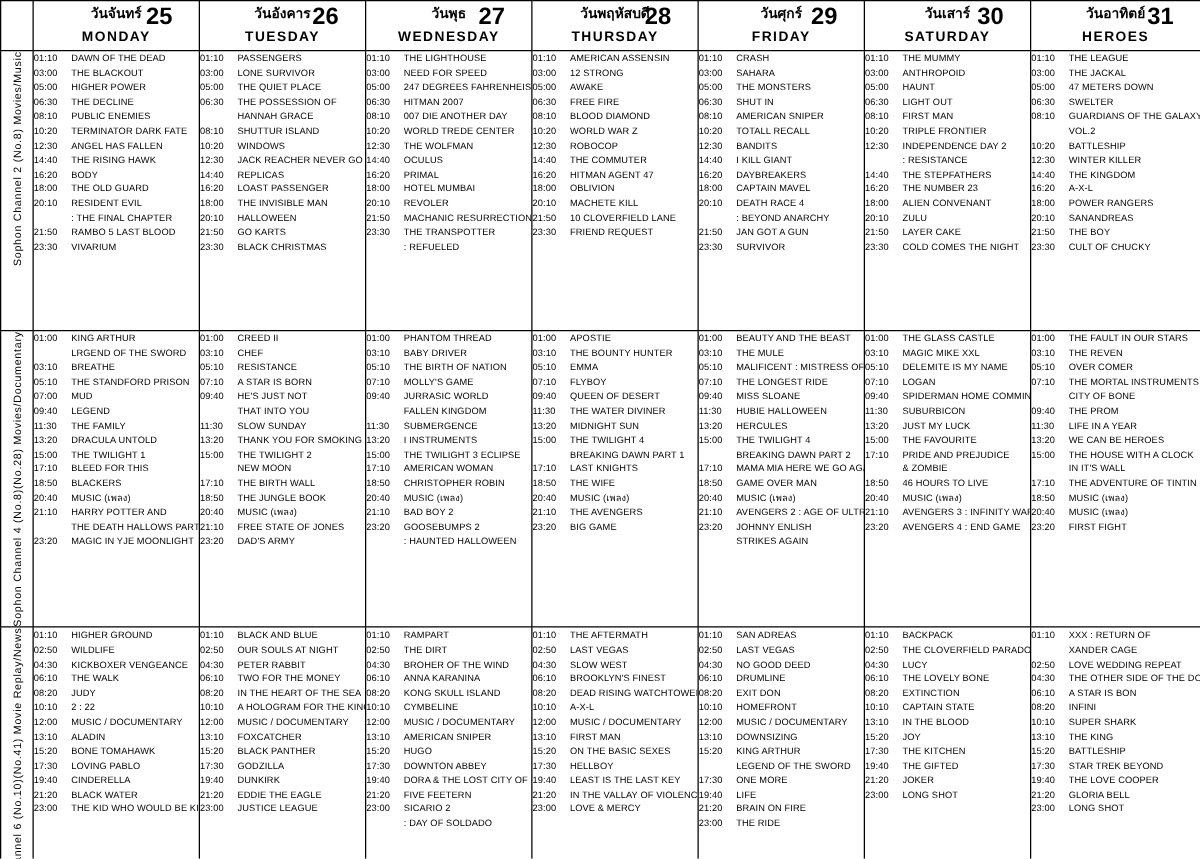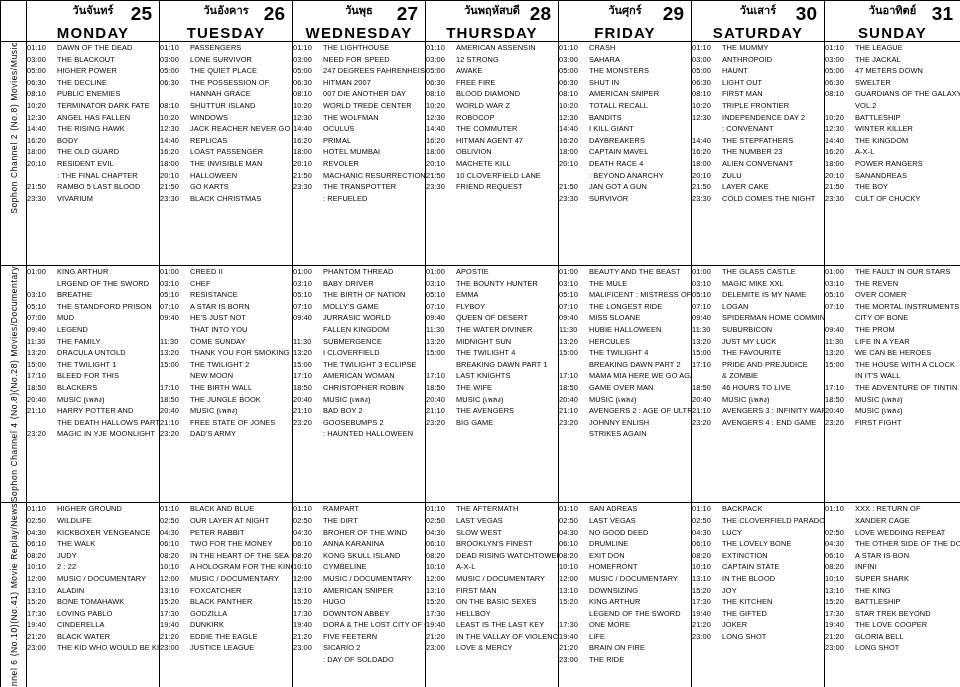--- a/index.html
+++ b/index.html
@@ -32,28 +32,28 @@
   }
   .day-th {
     font-family: "Liberation Sans", sans-serif;
     font-size: 11px;
     font-weight: bold;
     letter-spacing: 0px;
     color: #000;
     text-align: center;
   }
   .day-en {
-    font-size: 15px;
+    font-size: 11px;
     letter-spacing: 1.2px;
     color: #000;
     margin-top: 5px;
   }
   .day-num {
     position: absolute;
-    right: 7px; top: 3px;
+    right: 21px; top: 3px;
     font-size: 19px;
     font-weight: bold;
     color: #000;
     line-height: 1;
   }
   
   .spine {
     width: 26px;
     text-align: center;
     vertical-align: middle;
@@ -137,21 +137,21 @@
           <div class="day-en">FRIDAY</div>
           <div class="day-num">29</div>
         </th>
         <th class="daycell">
           <div class="day-th">วันเสาร์</div>
           <div class="day-en">SATURDAY</div>
           <div class="day-num">30</div>
         </th>
         <th class="daycell">
           <div class="day-th">วันอาทิตย์</div>
-          <div class="day-en">SUNDAY</div>
+          <div class="day-en">HEROES</div>
           <div class="day-num">31</div>
         </th>
       </tr>
     </thead>
     <tbody id="body">
         <tr class="row-music">
           <td class="spine">
             <div class="spine-inner">Sophon Channel 2  (No.8)   Movies/Music</div>
           </td>
           <td class="progcell">
@@ -234,21 +234,21 @@
             <div class="prog"><span class="t">23:30</span><span class="ti">SURVIVOR</span></div>
           </td>
           <td class="progcell">
             <div class="prog"><span class="t">01:10</span><span class="ti">THE MUMMY</span></div>
             <div class="prog"><span class="t">03:00</span><span class="ti">ANTHROPOID</span></div>
             <div class="prog"><span class="t">05:00</span><span class="ti">HAUNT</span></div>
             <div class="prog"><span class="t">06:30</span><span class="ti">LIGHT OUT</span></div>
             <div class="prog"><span class="t">08:10</span><span class="ti">FIRST MAN</span></div>
             <div class="prog"><span class="t">10:20</span><span class="ti">TRIPLE FRONTIER</span></div>
             <div class="prog"><span class="t">12:30</span><span class="ti">INDEPENDENCE DAY 2</span></div>
-            <div class="prog cont"><span class="t">00:00</span><span class="ti">: CONVENANT</span></div>
+            <div class="prog cont"><span class="t">00:00</span><span class="ti">: RESISTANCE</span></div>
             <div class="prog"><span class="t">14:40</span><span class="ti">THE STEPFATHERS</span></div>
             <div class="prog"><span class="t">16:20</span><span class="ti">THE NUMBER 23</span></div>
             <div class="prog"><span class="t">18:00</span><span class="ti">ALIEN CONVENANT</span></div>
             <div class="prog"><span class="t">20:10</span><span class="ti">ZULU</span></div>
             <div class="prog"><span class="t">21:50</span><span class="ti">LAYER CAKE</span></div>
             <div class="prog"><span class="t">23:30</span><span class="ti">COLD COMES THE NIGHT</span></div>
           </td>
           <td class="progcell">
             <div class="prog"><span class="t">01:10</span><span class="ti">THE LEAGUE</span></div>
             <div class="prog"><span class="t">03:00</span><span class="ti">THE JACKAL</span></div>
@@ -287,39 +287,39 @@
             <div class="prog cont"><span class="t">00:00</span><span class="ti">THE DEATH HALLOWS PART 2</span></div>
             <div class="prog"><span class="t">23:20</span><span class="ti">MAGIC IN YJE MOONLIGHT</span></div>
           </td>
           <td class="progcell">
             <div class="prog"><span class="t">01:00</span><span class="ti">CREED II</span></div>
             <div class="prog"><span class="t">03:10</span><span class="ti">CHEF</span></div>
             <div class="prog"><span class="t">05:10</span><span class="ti">RESISTANCE</span></div>
             <div class="prog"><span class="t">07:10</span><span class="ti">A STAR IS BORN</span></div>
             <div class="prog"><span class="t">09:40</span><span class="ti">HE'S JUST NOT</span></div>
             <div class="prog cont"><span class="t">00:00</span><span class="ti">THAT INTO YOU</span></div>
-            <div class="prog"><span class="t">11:30</span><span class="ti">COME SUNDAY</span></div>
+            <div class="prog"><span class="t">11:30</span><span class="ti">SLOW SUNDAY</span></div>
             <div class="prog"><span class="t">13:20</span><span class="ti">THANK YOU FOR SMOKING</span></div>
             <div class="prog"><span class="t">15:00</span><span class="ti">THE TWILIGHT 2</span></div>
             <div class="prog cont"><span class="t">00:00</span><span class="ti">NEW MOON</span></div>
             <div class="prog"><span class="t">17:10</span><span class="ti">THE BIRTH WALL</span></div>
             <div class="prog"><span class="t">18:50</span><span class="ti">THE JUNGLE BOOK</span></div>
             <div class="prog"><span class="t">20:40</span><span class="ti">MUSIC (เพลง)</span></div>
             <div class="prog"><span class="t">21:10</span><span class="ti">FREE STATE OF JONES</span></div>
             <div class="prog"><span class="t">23:20</span><span class="ti">DAD'S ARMY</span></div>
           </td>
           <td class="progcell">
             <div class="prog"><span class="t">01:00</span><span class="ti">PHANTOM THREAD</span></div>
             <div class="prog"><span class="t">03:10</span><span class="ti">BABY DRIVER</span></div>
             <div class="prog"><span class="t">05:10</span><span class="ti">THE BIRTH OF NATION</span></div>
             <div class="prog"><span class="t">07:10</span><span class="ti">MOLLY'S GAME</span></div>
             <div class="prog"><span class="t">09:40</span><span class="ti">JURRASIC WORLD</span></div>
             <div class="prog cont"><span class="t">00:00</span><span class="ti">FALLEN KINGDOM</span></div>
             <div class="prog"><span class="t">11:30</span><span class="ti">SUBMERGENCE</span></div>
-            <div class="prog"><span class="t">13:20</span><span class="ti">I CLOVERFIELD</span></div>
+            <div class="prog"><span class="t">13:20</span><span class="ti">I INSTRUMENTS</span></div>
             <div class="prog"><span class="t">15:00</span><span class="ti">THE TWILIGHT 3 ECLIPSE</span></div>
             <div class="prog"><span class="t">17:10</span><span class="ti">AMERICAN WOMAN</span></div>
             <div class="prog"><span class="t">18:50</span><span class="ti">CHRISTOPHER ROBIN</span></div>
             <div class="prog"><span class="t">20:40</span><span class="ti">MUSIC (เพลง)</span></div>
             <div class="prog"><span class="t">21:10</span><span class="ti">BAD BOY 2</span></div>
             <div class="prog"><span class="t">23:20</span><span class="ti">GOOSEBUMPS 2</span></div>
             <div class="prog cont"><span class="t">00:00</span><span class="ti">: HAUNTED HALLOWEEN</span></div>
           </td>
           <td class="progcell">
             <div class="prog"><span class="t">01:00</span><span class="ti">APOSTIE</span></div>
@@ -401,21 +401,21 @@
             <div class="prog"><span class="t">12:00</span><span class="ti">MUSIC / DOCUMENTARY</span></div>
             <div class="prog"><span class="t">13:10</span><span class="ti">ALADIN</span></div>
             <div class="prog"><span class="t">15:20</span><span class="ti">BONE TOMAHAWK</span></div>
             <div class="prog"><span class="t">17:30</span><span class="ti">LOVING PABLO</span></div>
             <div class="prog"><span class="t">19:40</span><span class="ti">CINDERELLA</span></div>
             <div class="prog"><span class="t">21:20</span><span class="ti">BLACK WATER</span></div>
             <div class="prog"><span class="t">23:00</span><span class="ti">THE KID WHO WOULD BE KING</span></div>
           </td>
           <td class="progcell">
             <div class="prog"><span class="t">01:10</span><span class="ti">BLACK AND BLUE</span></div>
-            <div class="prog"><span class="t">02:50</span><span class="ti">OUR LAYER AT NIGHT</span></div>
+            <div class="prog"><span class="t">02:50</span><span class="ti">OUR SOULS AT NIGHT</span></div>
             <div class="prog"><span class="t">04:30</span><span class="ti">PETER RABBIT</span></div>
             <div class="prog"><span class="t">06:10</span><span class="ti">TWO FOR THE MONEY</span></div>
             <div class="prog"><span class="t">08:20</span><span class="ti">IN THE HEART OF THE SEA</span></div>
             <div class="prog"><span class="t">10:10</span><span class="ti">A HOLOGRAM FOR THE KING</span></div>
             <div class="prog"><span class="t">12:00</span><span class="ti">MUSIC / DOCUMENTARY</span></div>
             <div class="prog"><span class="t">13:10</span><span class="ti">FOXCATCHER</span></div>
             <div class="prog"><span class="t">15:20</span><span class="ti">BLACK PANTHER</span></div>
             <div class="prog"><span class="t">17:30</span><span class="ti">GODZILLA</span></div>
             <div class="prog"><span class="t">19:40</span><span class="ti">DUNKIRK</span></div>
             <div class="prog"><span class="t">21:20</span><span class="ti">EDDIE THE EAGLE</span></div>

